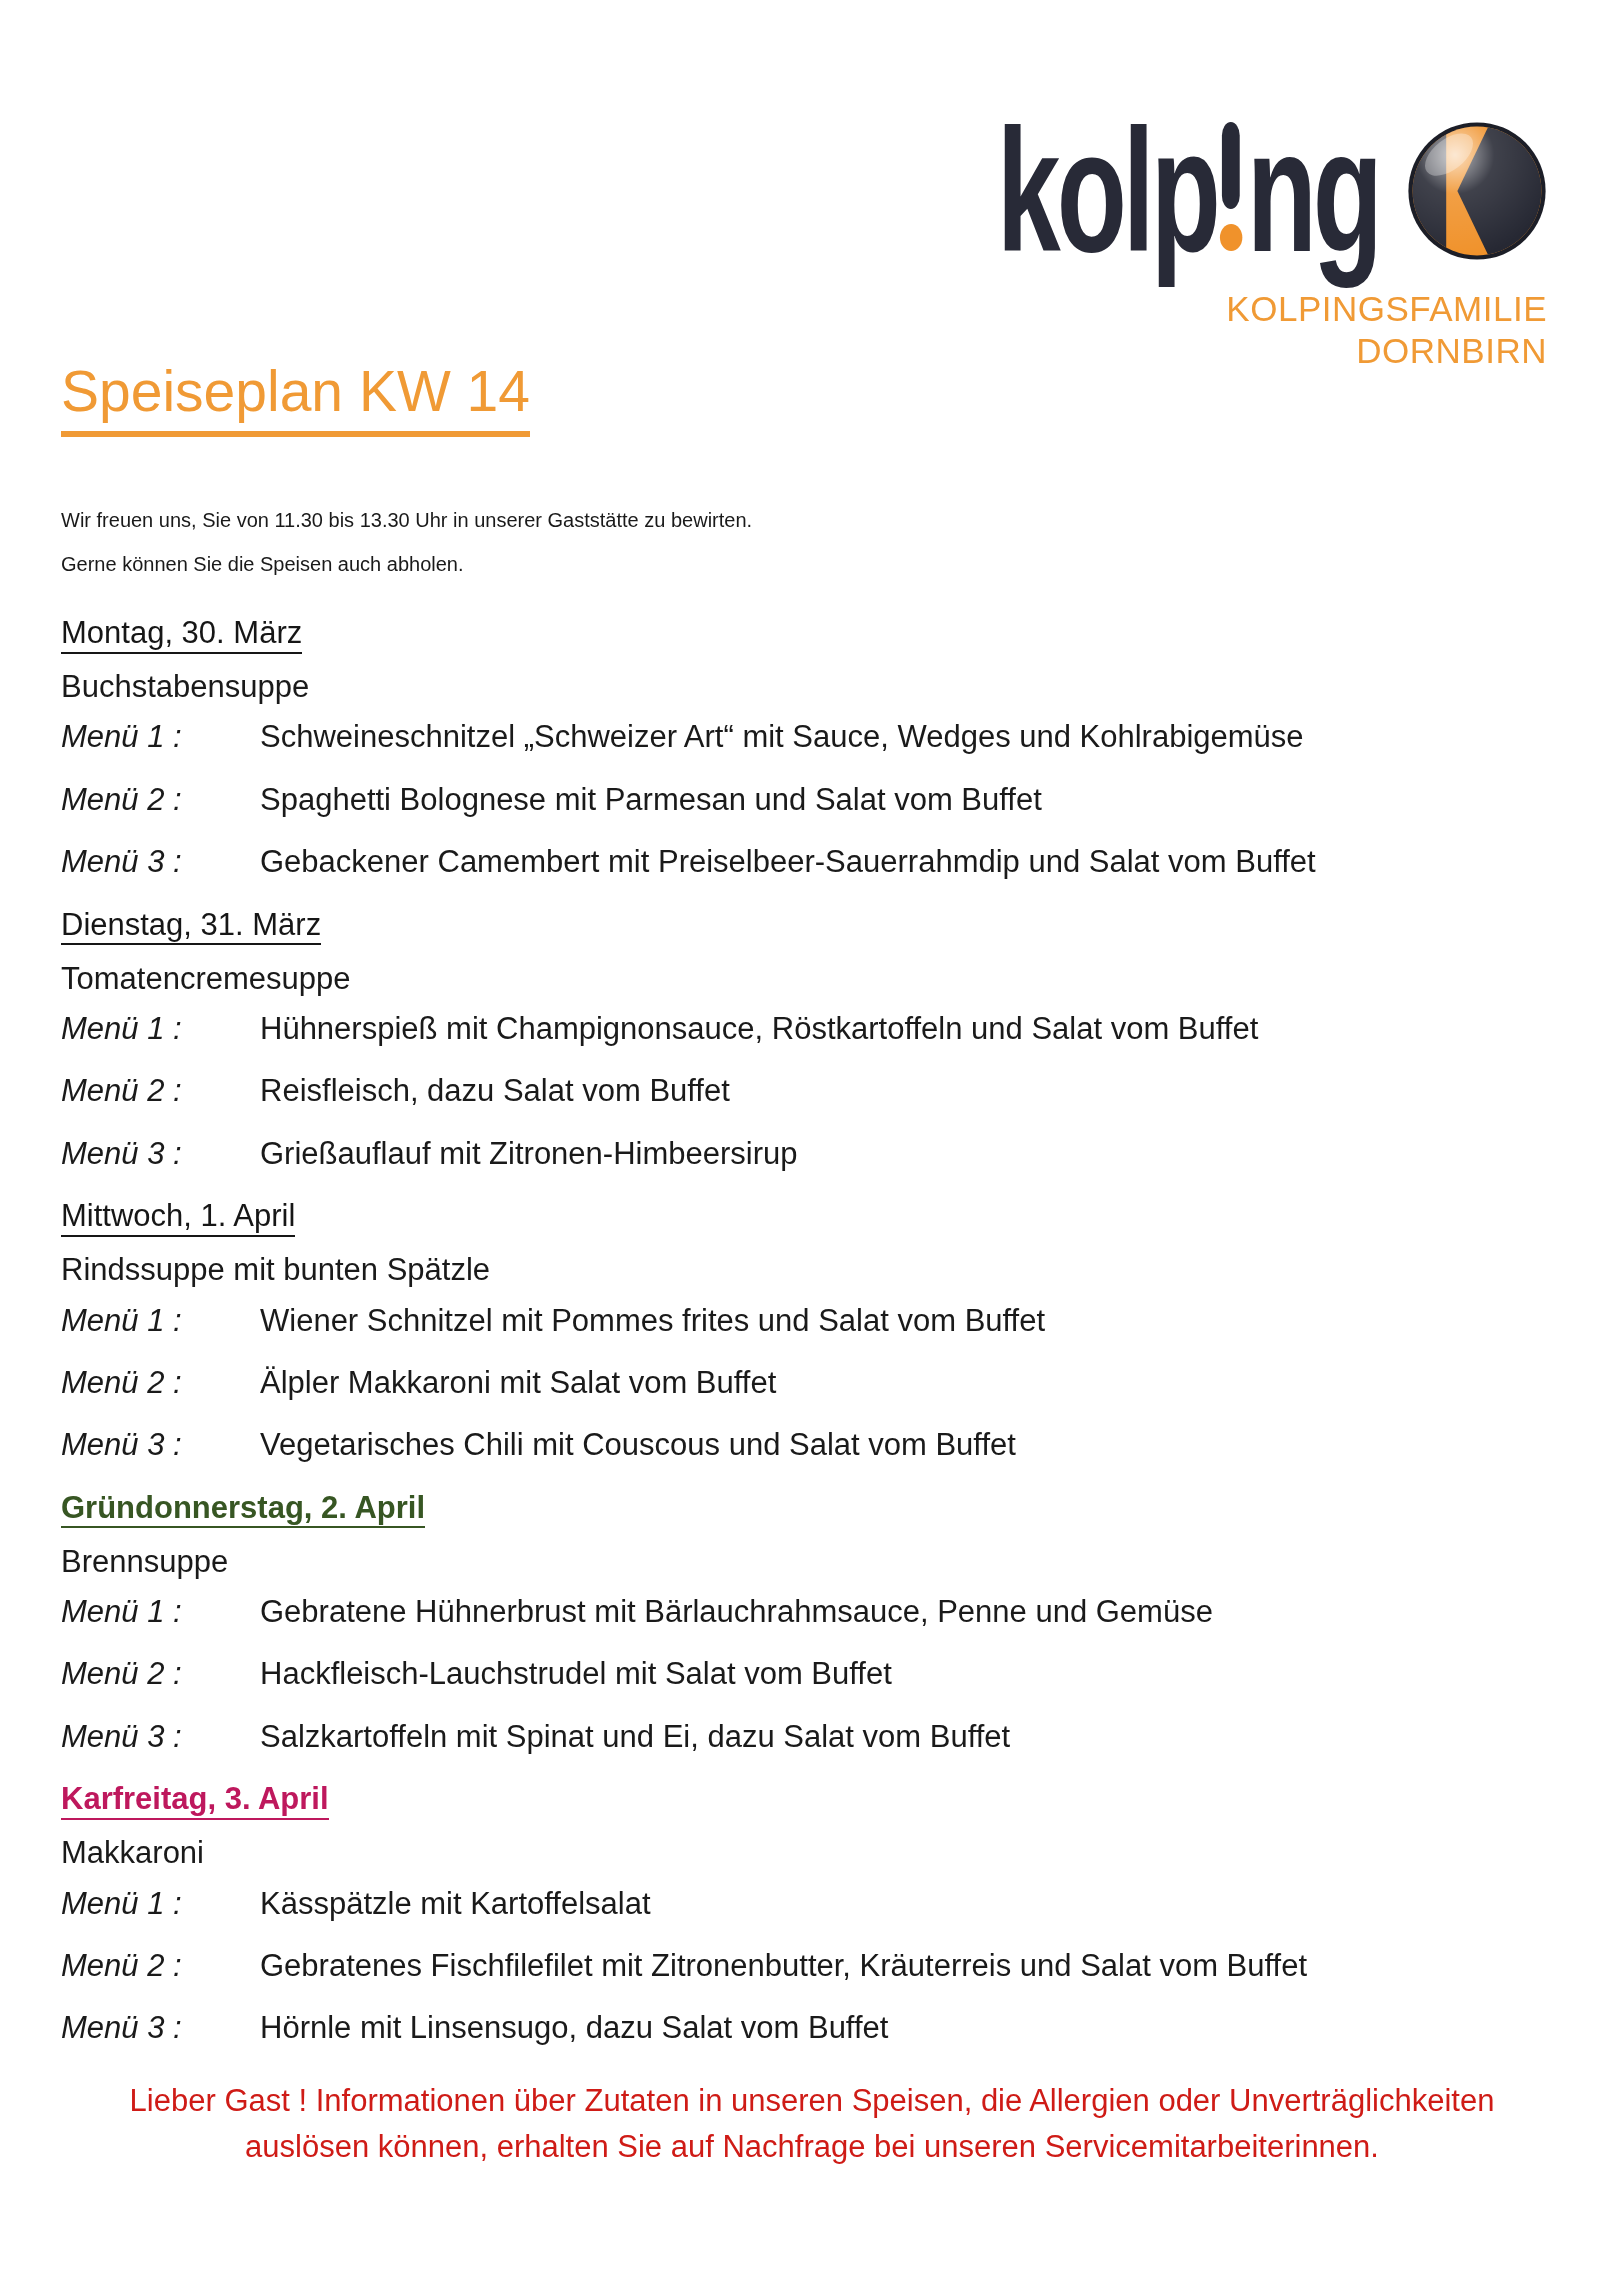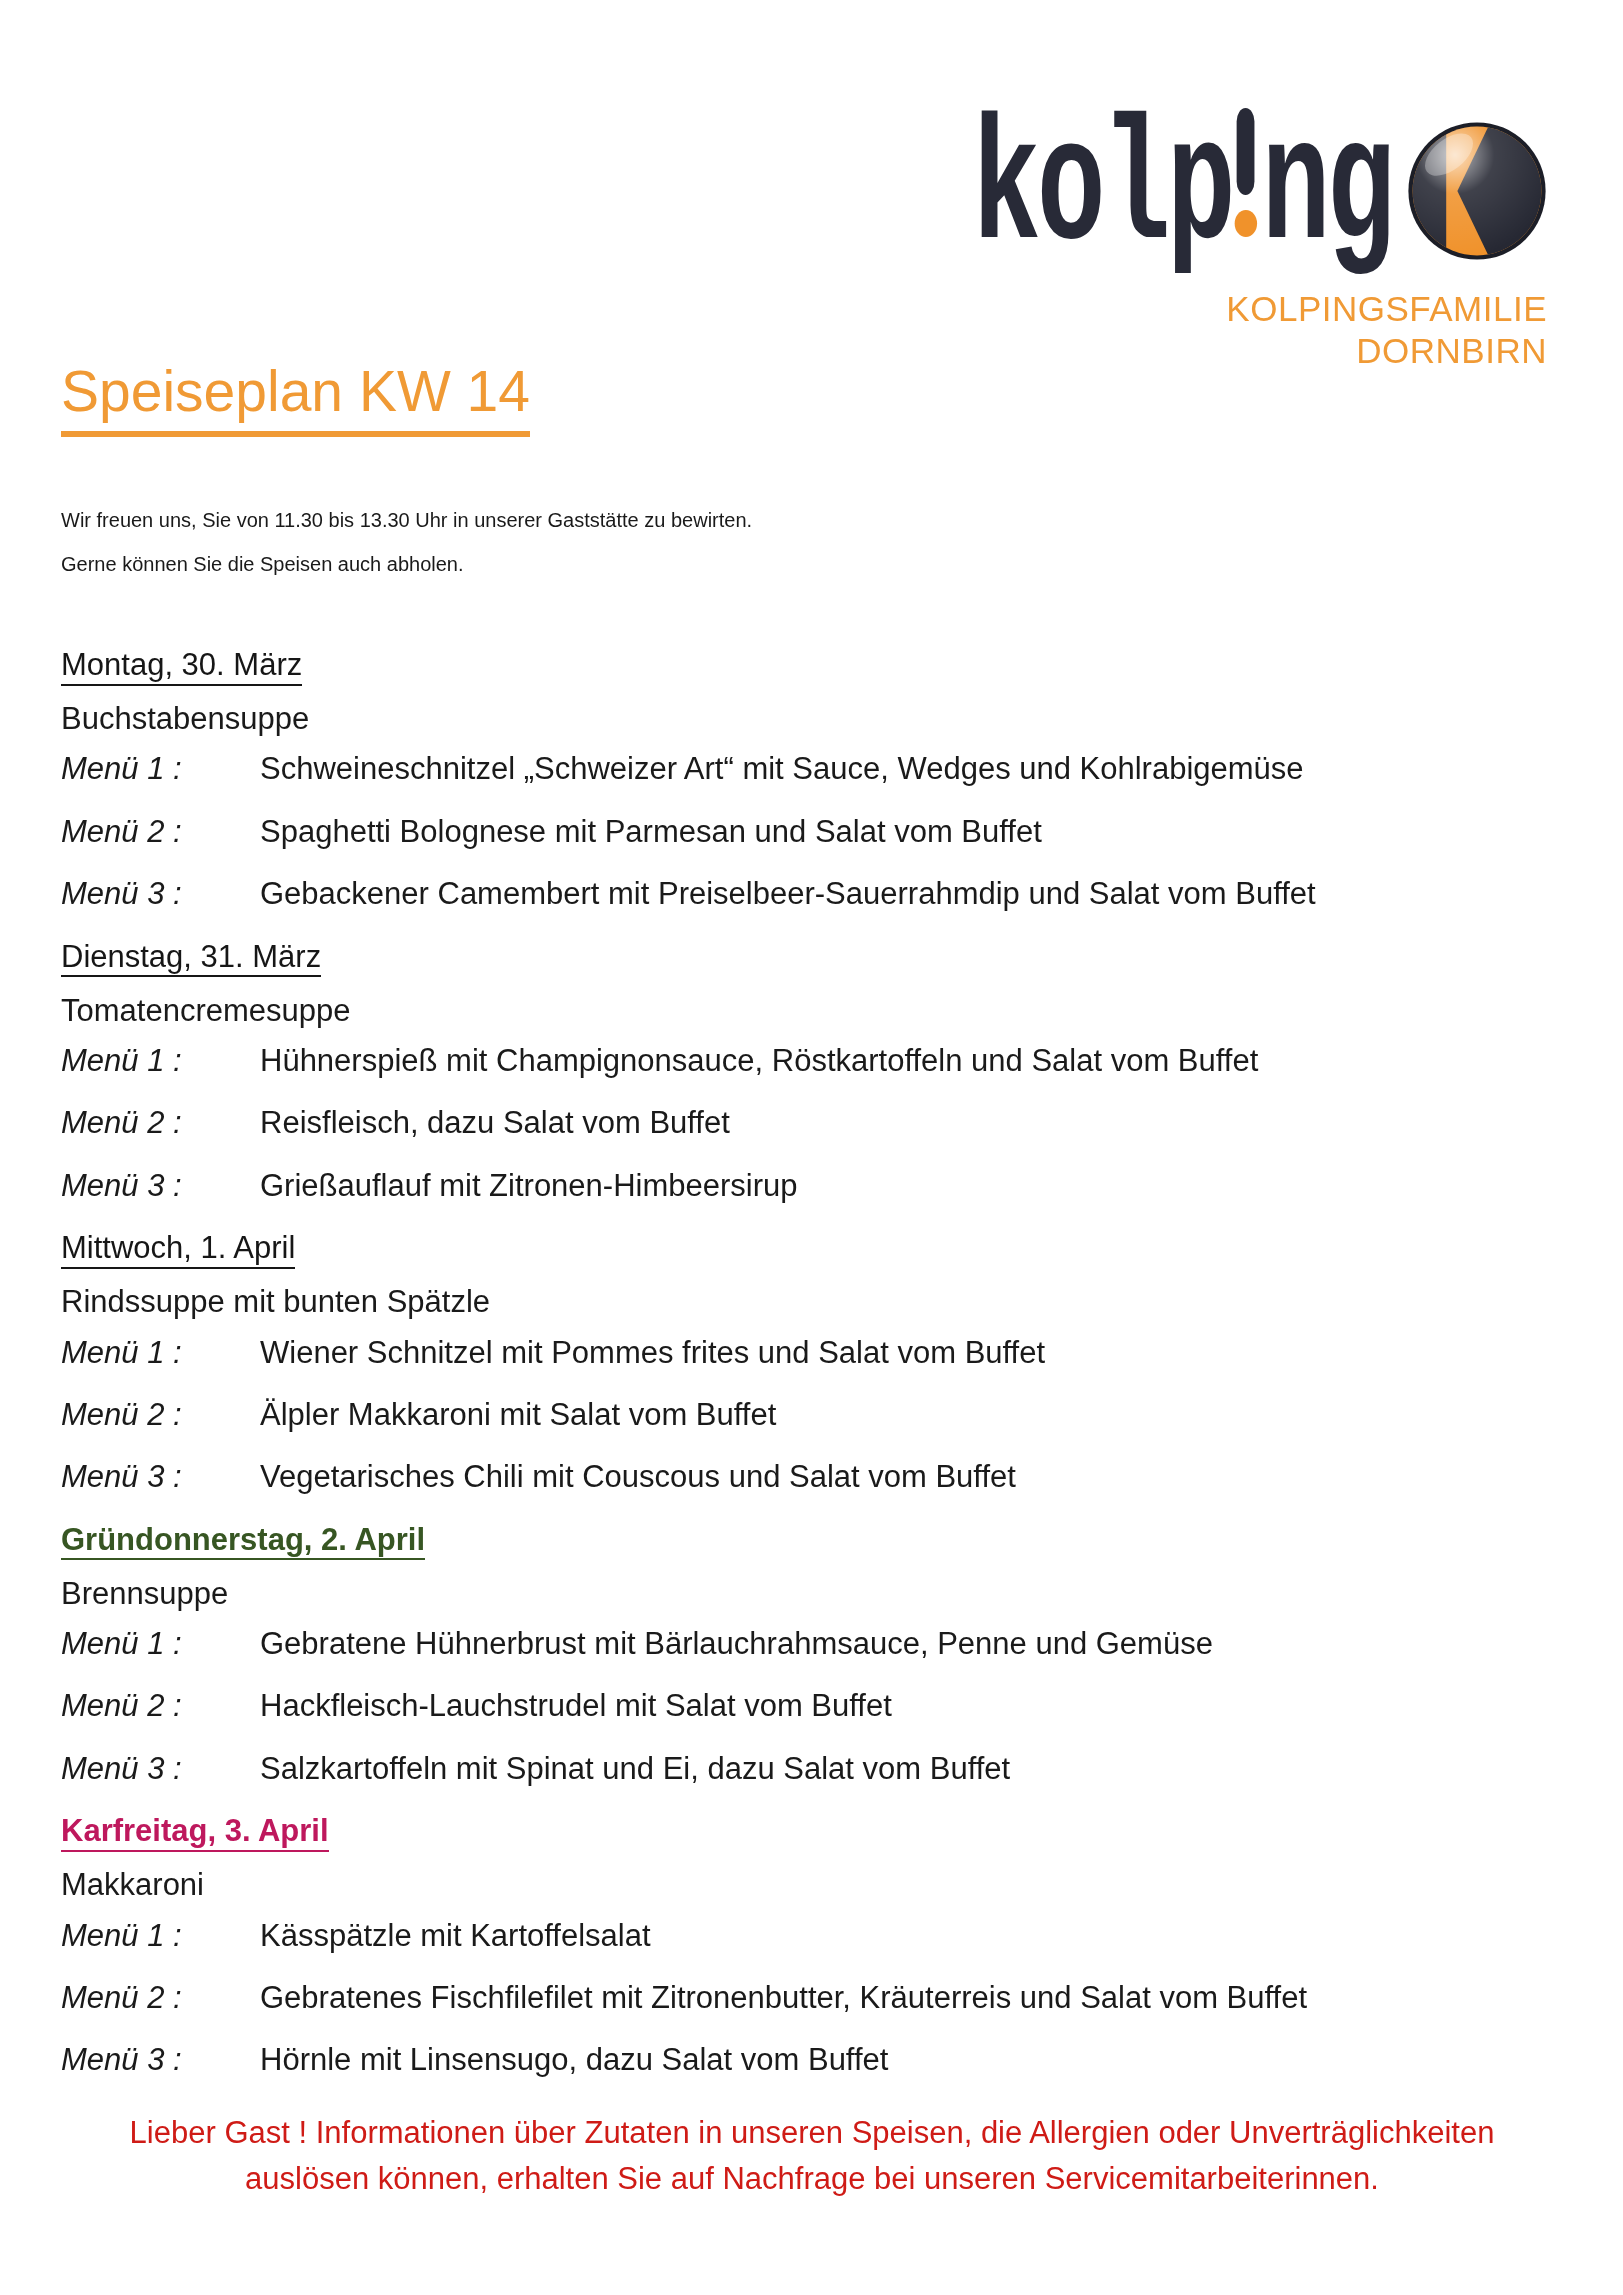--- a/index.html
+++ b/index.html
@@ -12,40 +12,40 @@
   }
   html,body{margin:0;padding:0;background:#e8e8e8;}
   .page{
     width:1624px;height:2296px;position:relative;background:#ffffff;
     font-family:"Liberation Sans", sans-serif;color:var(--text);
     margin:0 auto;overflow:hidden;
   }
 
   
   .logo-block{position:absolute;top:108px;right:77px;display:flex;flex-direction:column;align-items:flex-end;}
-  .logo-row{display:flex;align-items:center;gap:16px;font-family:Liberation Mono, monospace;}
+  .logo-row{display:flex;align-items:center;gap:28px;}
   .wordmark{
     font-size:174px;font-weight:700;color:var(--navy);letter-spacing:-0.035em;
     line-height:0.95;transform:scaleX(0.66);transform-origin:right center;white-space:nowrap;
   }
   .excl{display:inline-block;position:relative;width:0.26em;height:0.74em;}
   .excl-bar{position:absolute;left:0.045em;top:0;width:0.155em;height:0.50em;background:var(--navy);border-radius:0.08em;}
   .excl-dot{position:absolute;left:0.025em;bottom:0;width:0.195em;height:0.155em;background:var(--badge-orange);border-radius:50%;}
   .badge{width:140px;height:140px;flex:none;}
   .logo-caption{margin-top:14.7px;text-align:right;color:var(--orange);font-weight:400;
     font-size:35px;line-height:42px;letter-spacing:0.5px;}
 
   
   .content{position:absolute;left:61px;right:61px;top:358px;}
   .page-title{
     display:inline-block;font-size:57px;line-height:66px;font-weight:400;
     color:var(--orange);border-bottom:6.4px solid var(--orange);padding-bottom:7px;margin:0;
   }
   .intro{margin-top:61px;font-size:20px;line-height:44px;}
-  .days{margin-top:57px;}
+  .days{margin-top:25px;}
   .day{margin-bottom:3.7px;}
   .day-heading{font-size:31px;line-height:44px;margin-bottom:10px;}
   .day-heading-text{border-bottom:2.8px solid currentColor;padding-bottom:1.8px;}
   .style-normal{color:#161616;font-weight:400;}
   .style-bold{color:#be185d;font-weight:700;}
   .style-bold-green{color:var(--green);font-weight:700;}
   .day-soup{font-size:31px;line-height:44px;margin-bottom:6.4px;}
   .menu-row{display:flex;font-size:31px;line-height:44px;margin-bottom:18.4px;}
   .menu-label{width:199px;flex:none;font-style:italic;}
   .menu-dish{flex:1;}

